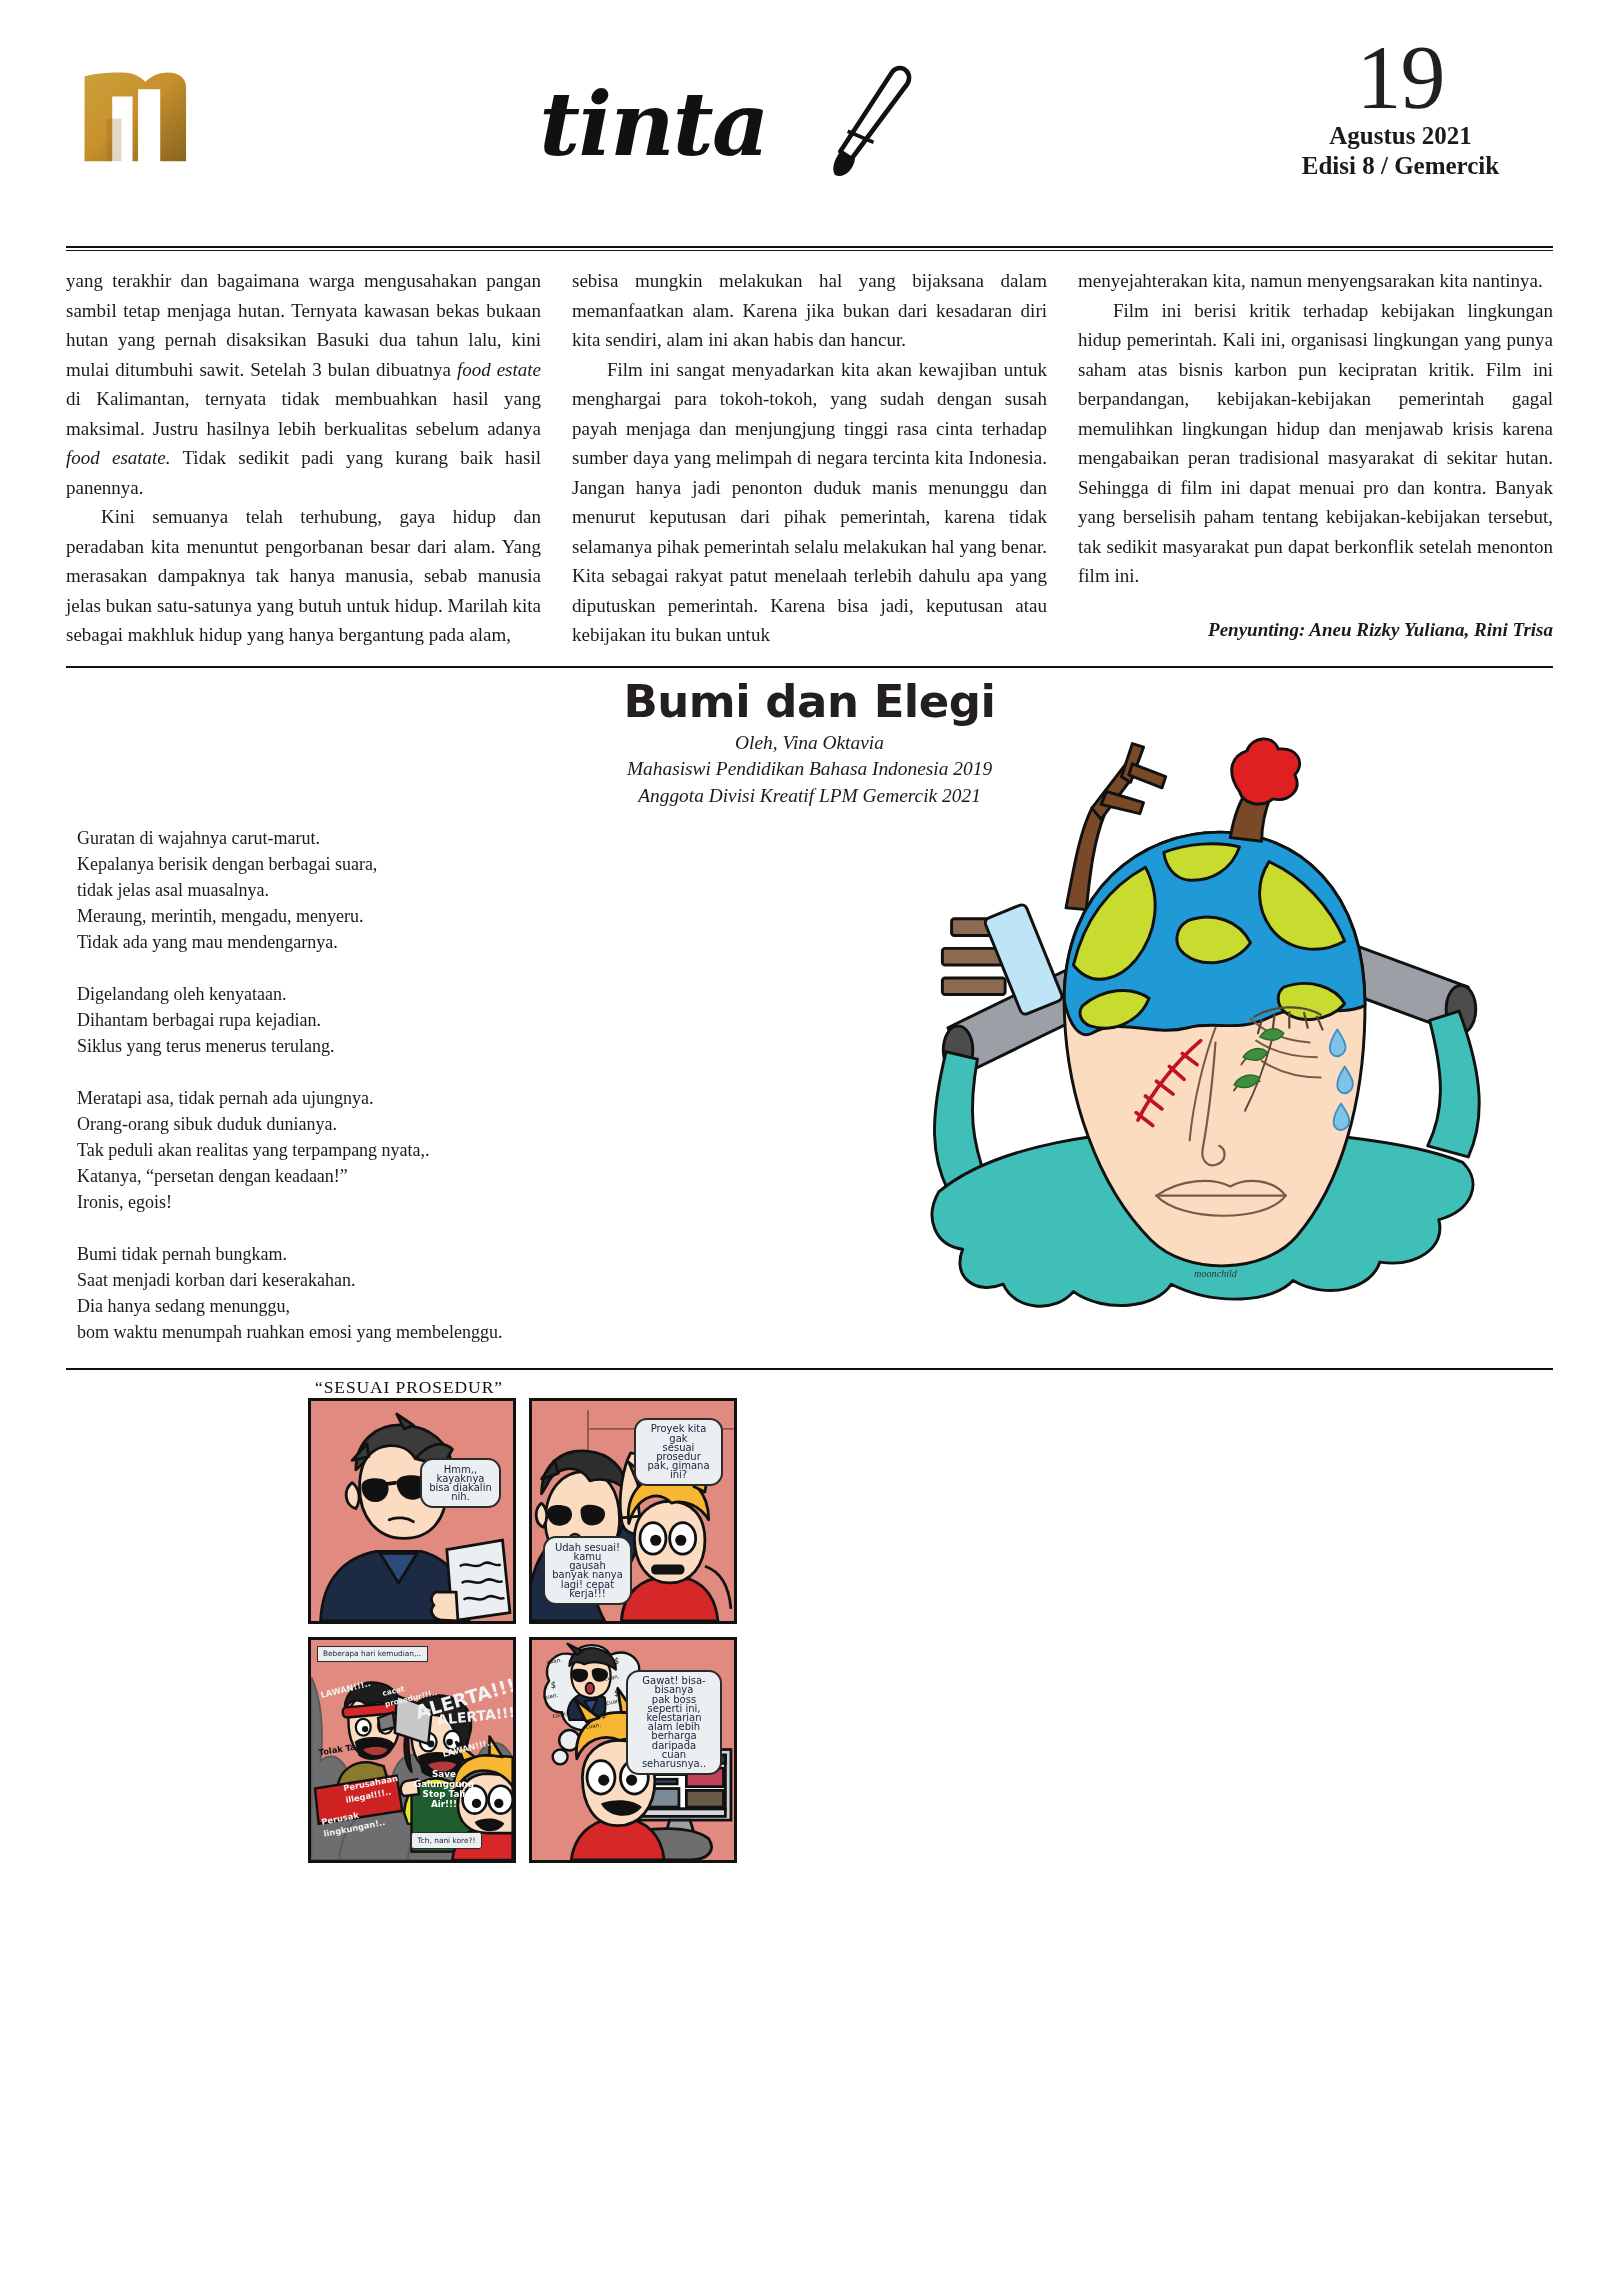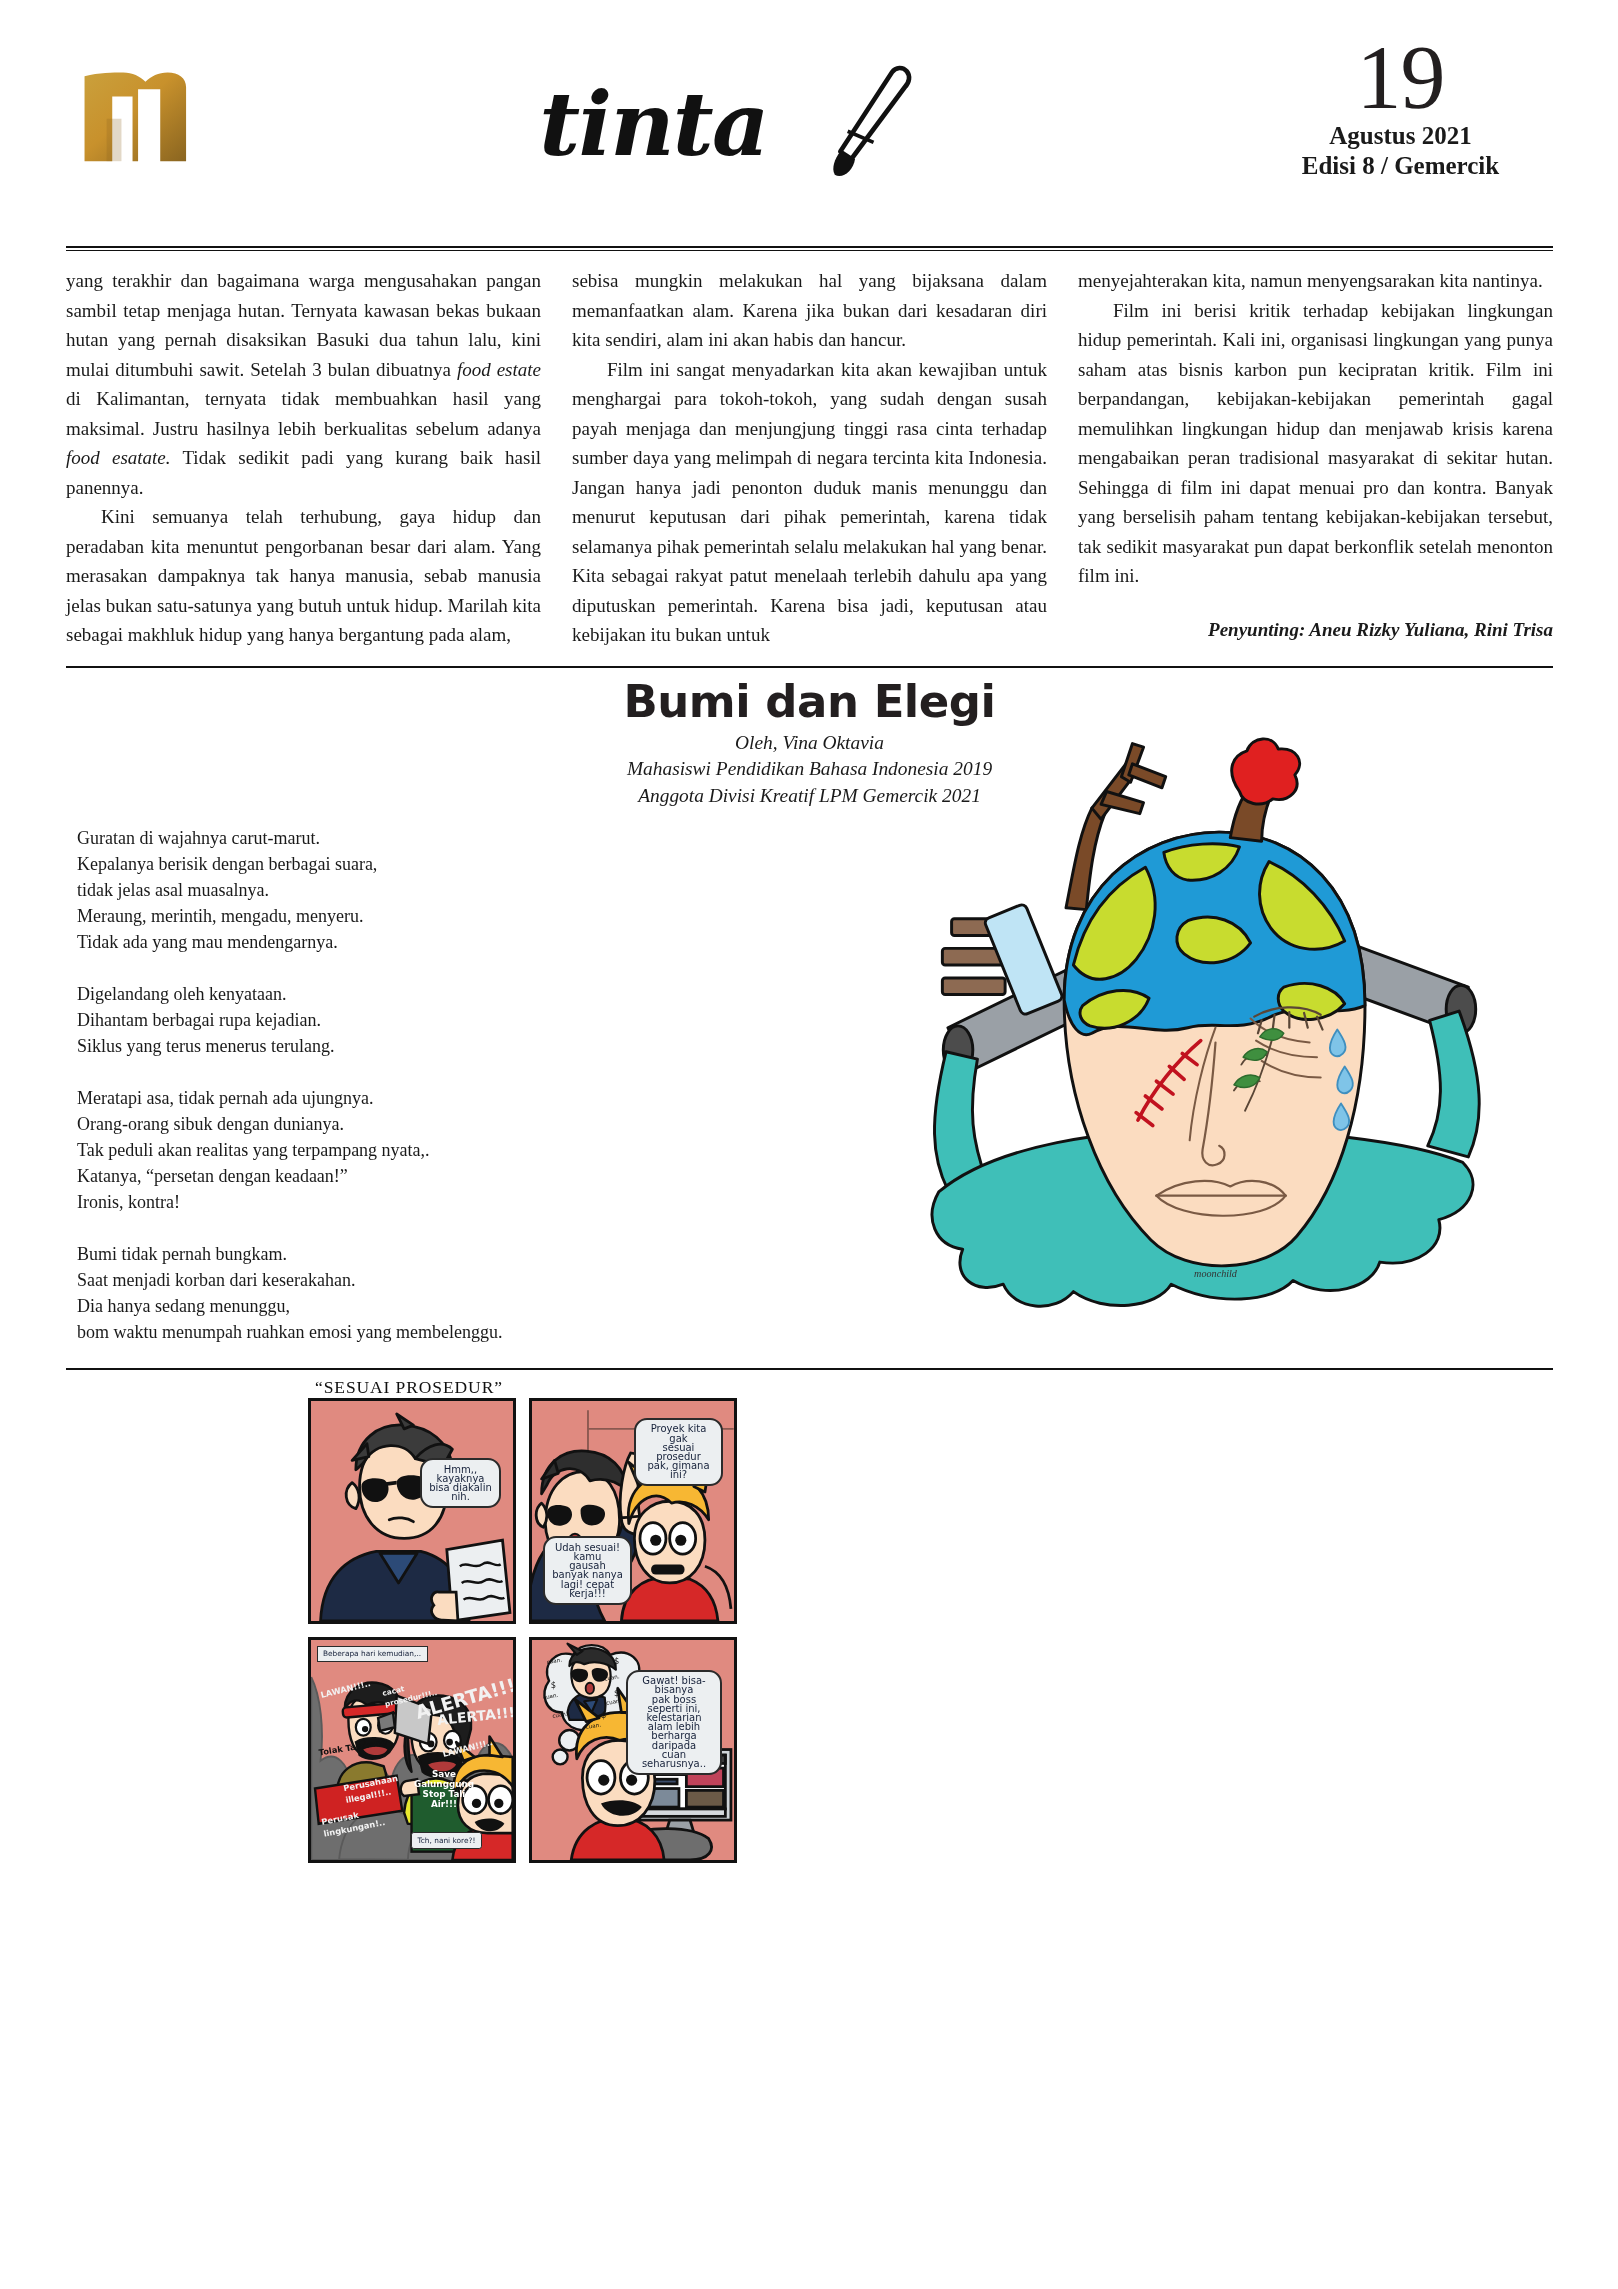--- a/index.html
+++ b/index.html
@@ -152,24 +152,24 @@
       <div class="poem-line">Kepalanya berisik dengan berbagai suara,</div>
       <div class="poem-line">tidak jelas asal muasalnya.</div>
       <div class="poem-line">Meraung, merintih, mengadu, menyeru.</div>
       <div class="poem-line">Tidak ada yang mau mendengarnya.</div>
       <div class="poem-gap"></div>
       <div class="poem-line">Digelandang oleh kenyataan.</div>
       <div class="poem-line">Dihantam berbagai rupa kejadian.</div>
       <div class="poem-line">Siklus yang terus menerus terulang.</div>
       <div class="poem-gap"></div>
       <div class="poem-line">Meratapi asa, tidak pernah ada ujungnya.</div>
-      <div class="poem-line">Orang-orang sibuk dengan dunianya.</div>
+      <div class="poem-line">Orang-orang sibuk duduk dunianya.</div>
       <div class="poem-line">Tak peduli akan realitas yang terpampang nyata,.</div>
       <div class="poem-line">Katanya, “persetan dengan keadaan!”</div>
-      <div class="poem-line">Ironis, kontra!</div>
+      <div class="poem-line">Ironis, egois!</div>
       <div class="poem-gap"></div>
       <div class="poem-line">Bumi tidak pernah bungkam.</div>
       <div class="poem-line">Saat menjadi korban dari keserakahan.</div>
       <div class="poem-line">Dia hanya sedang menunggu,</div>
       <div class="poem-line">bom waktu menumpah ruahkan emosi yang membelenggu.</div>
     </div>
 
     <svg class="art" viewBox="0 0 660 640">
       <g stroke="#111" stroke-width="3.2" stroke-linejoin="round" stroke-linecap="round">
 

